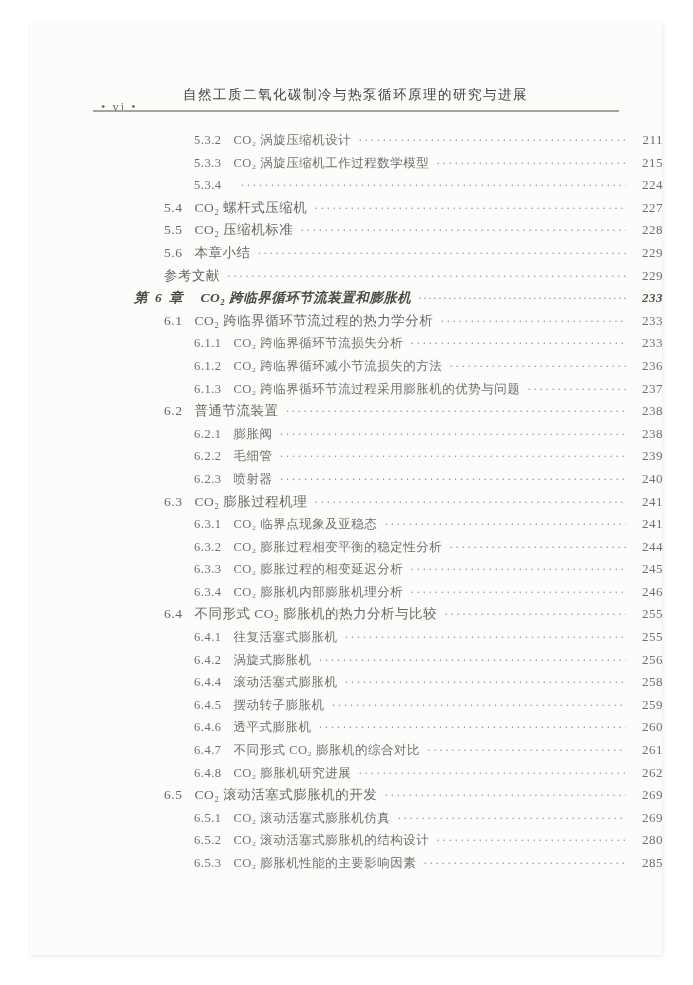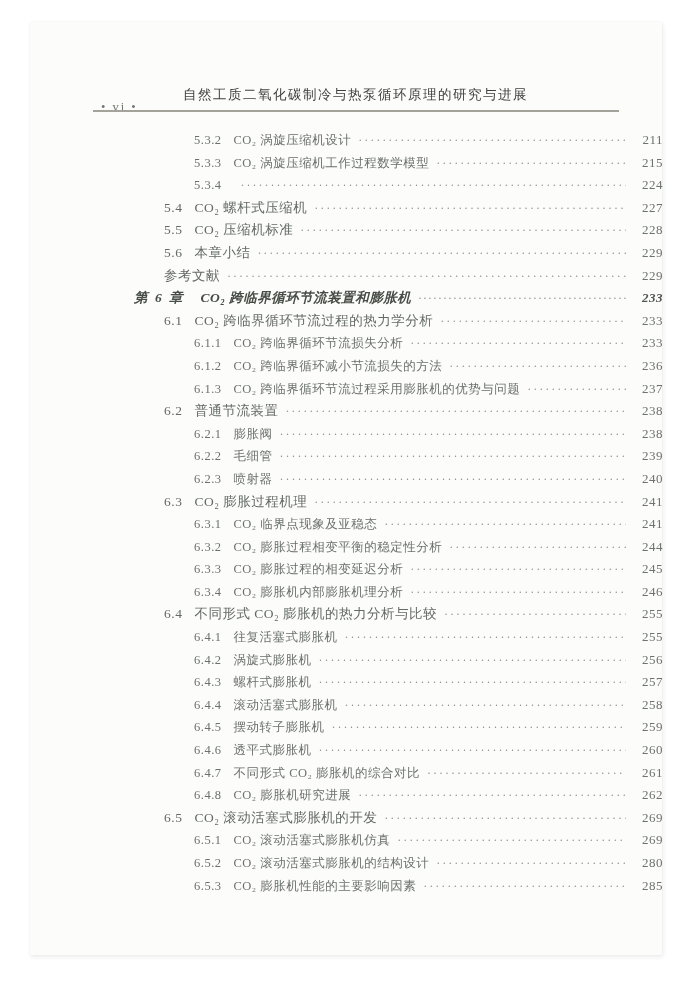--- a/index.html
+++ b/index.html
@@ -262,26 +262,20 @@
     <span class="leader"></span>
     <span class="pagenum">255</span>
   </div>
       <div class="toc-row level3">
     <span class="num">6.4.2</span>
     <span class="title">涡旋式膨胀机</span>
     <span class="leader"></span>
     <span class="pagenum">256</span>
   </div>
       <div class="toc-row level3">
-    <span class="num">6.4.3</span>
-    <span class="title">螺杆式膨胀机</span>
-    <span class="leader"></span>
-    <span class="pagenum">257</span>
-  </div>
-      <div class="toc-row level3">
     <span class="num">6.4.4</span>
     <span class="title">滚动活塞式膨胀机</span>
     <span class="leader"></span>
     <span class="pagenum">258</span>
   </div>
       <div class="toc-row level3">
     <span class="num">6.4.5</span>
     <span class="title">摆动转子膨胀机</span>
     <span class="leader"></span>
     <span class="pagenum">259</span>

